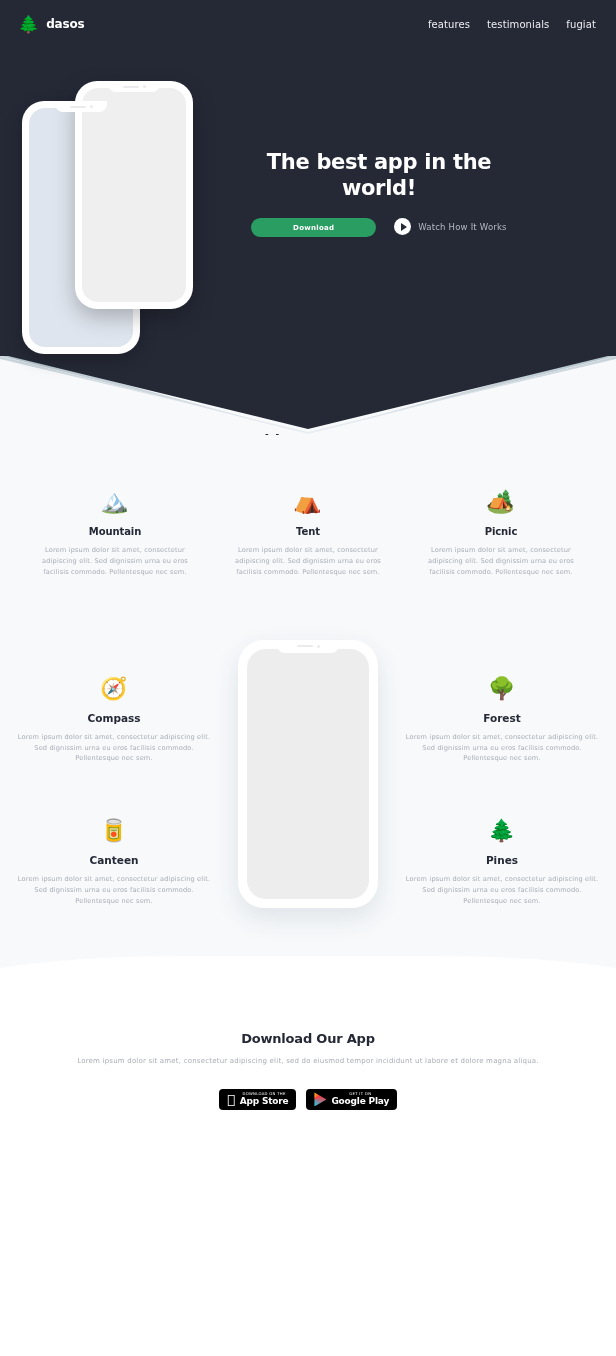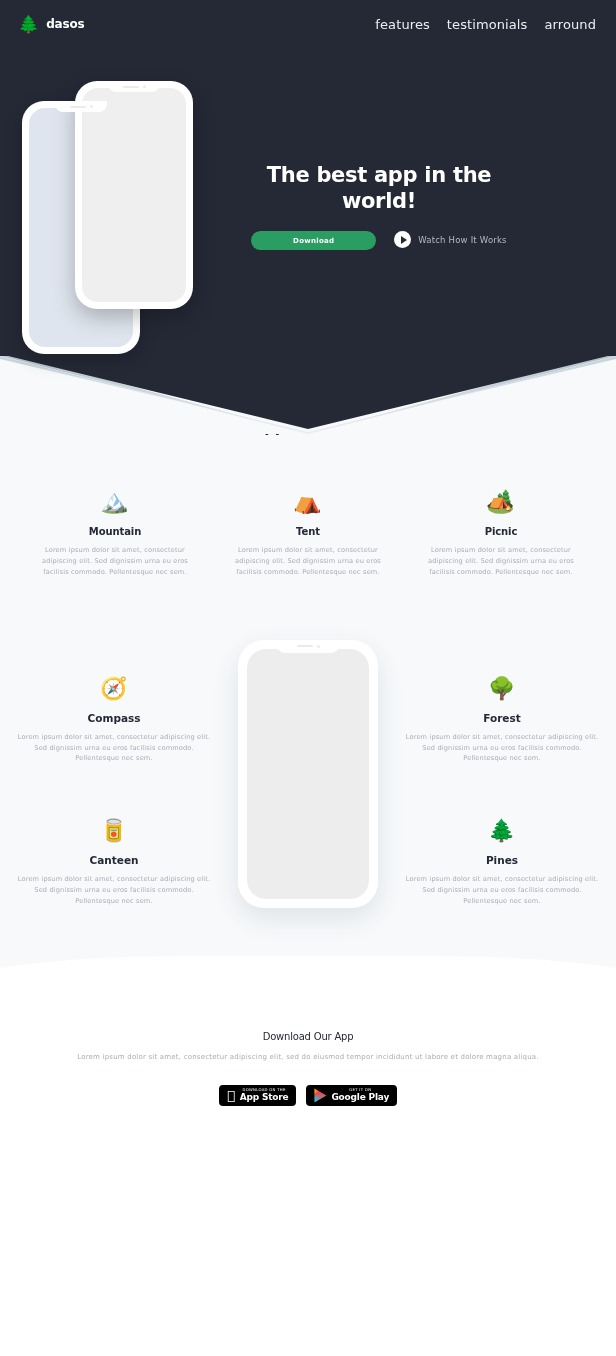--- a/index.html
+++ b/index.html
@@ -29,21 +29,21 @@
     z-index:6;
   }
   .brand { display:flex; align-items:center; gap:7px; }
   .brand-icon { font-size:17px; line-height:1; filter:saturate(1.2); }
   .brand-text {
     color:#ffffff; font-size:12px; font-weight:bold;
     letter-spacing:-0.2px;
   }
   .navlinks { display:flex; align-items:center; gap:17px; }
   .navlink {
-    color:#eceef2; font-size:13px; letter-spacing:0.1px;
+    color:#eceef2; font-size:10px; letter-spacing:0.1px;
     text-decoration:none; cursor:pointer;
   }
 
   
   .hero-phones { position:absolute; left:18px; top:78px; z-index:4; }
   .phone {
     position:absolute;
     border-radius:22px;
     background:#ffffff;
   }
@@ -66,21 +66,21 @@
     width:52px; height:11px; background:#ffffff;
     border-bottom-left-radius:8px; border-bottom-right-radius:8px;
     z-index:3;
     display:flex; align-items:center; justify-content:center; gap:4px;
   }
   .notch .spk { width:16px; height:2px; background:#eceaea; border-radius:2px; }
   .notch .cam { width:3px; height:3px; background:#eceaea; border-radius:50%; }
 
   
   .hero-copy {
-    position:absolute; left:248px; top:163px; width:262px;
+    position:absolute; left:248px; top:150px; width:262px;
     text-align:center; z-index:5;
   }
   .hero-title {
     color:#ffffff; font-size:21px; font-weight:bold; line-height:1.22;
     letter-spacing:-0.3px;
   }
   .hero-sub {
     color:#959aa6; font-size:7.3px; line-height:1.65;
     margin-top:13px; letter-spacing:0.25px;
   }
@@ -204,21 +204,21 @@
     box-shadow:0 -1px 0 rgba(255,255,255,.9);
   }
 
   
   .download {
     background:#ffffff;
     padding:30px 0 44px 0;
     text-align:center;
     position:relative; z-index:1;
   }
-  .dl-title { color:#252936; font-size:10px; font-weight:normal; letter-spacing:-0.2px; }
+  .dl-title { color:#252936; font-size:13px; font-weight:bold; letter-spacing:-0.2px; }
   .dl-sub {
     margin-top:11px; color:#a9adb6; font-size:7px; letter-spacing:0.2px;
   }
   .badges {
     margin-top:24px; display:flex; justify-content:center; gap:10px;
   }
   .badge {
     background:#000000; border-radius:4px;
     height:21px; display:flex; align-items:center; gap:5px;
     padding:0 8px; cursor:pointer;
@@ -265,21 +265,21 @@
   <section class="hero">
 
     <nav class="navbar">
       <div class="brand">
         <span class="brand-icon">🌲</span>
         <span class="brand-text">dasos</span>
       </div>
       <div class="navlinks">
         <a class="navlink" href="#">features</a>
         <a class="navlink" href="#">testimonials</a>
-        <a class="navlink" href="#">arround</a>
+        <a class="navlink" href="#">fugiat</a>
       </div>
     </nav>
 
     <div class="hero-phones">
       <div class="phone phone-back">
         <div class="screen"></div>
         <div class="notch">
           <span class="spk"></span>
           <span class="cam"></span>
         </div>

